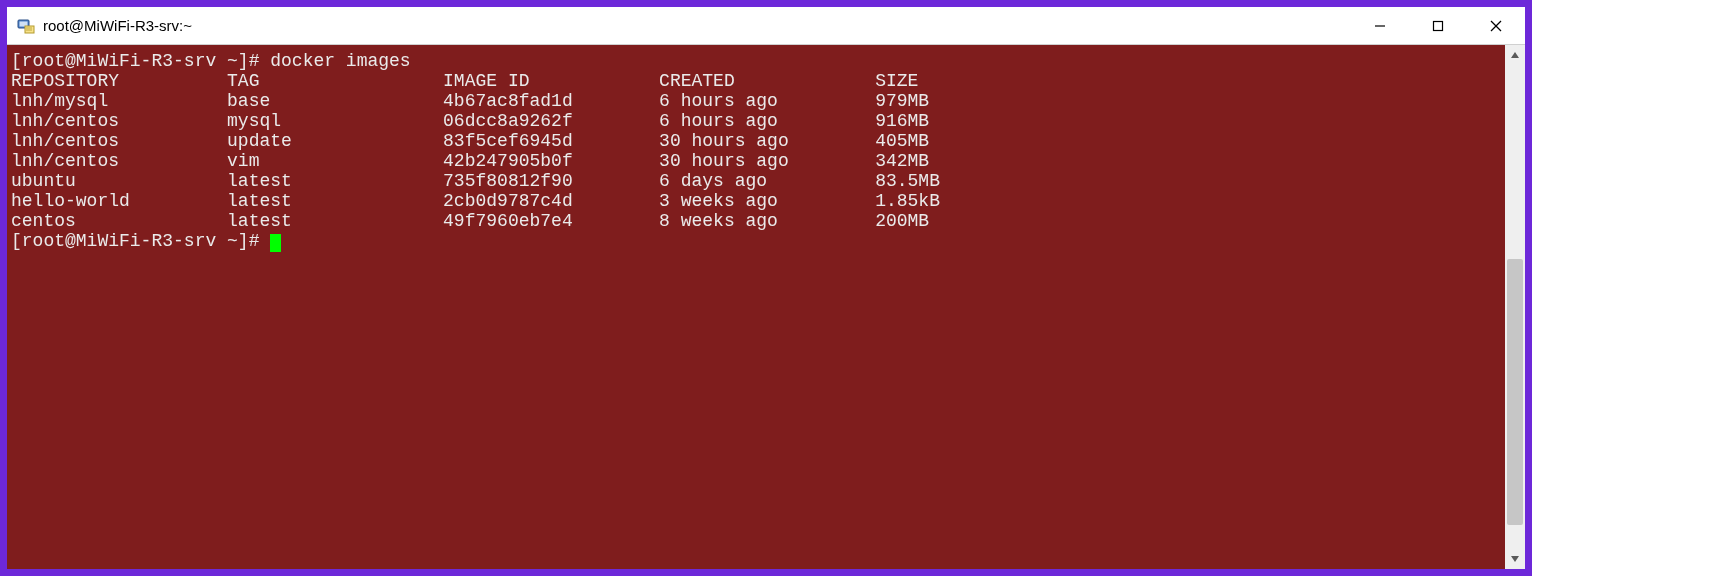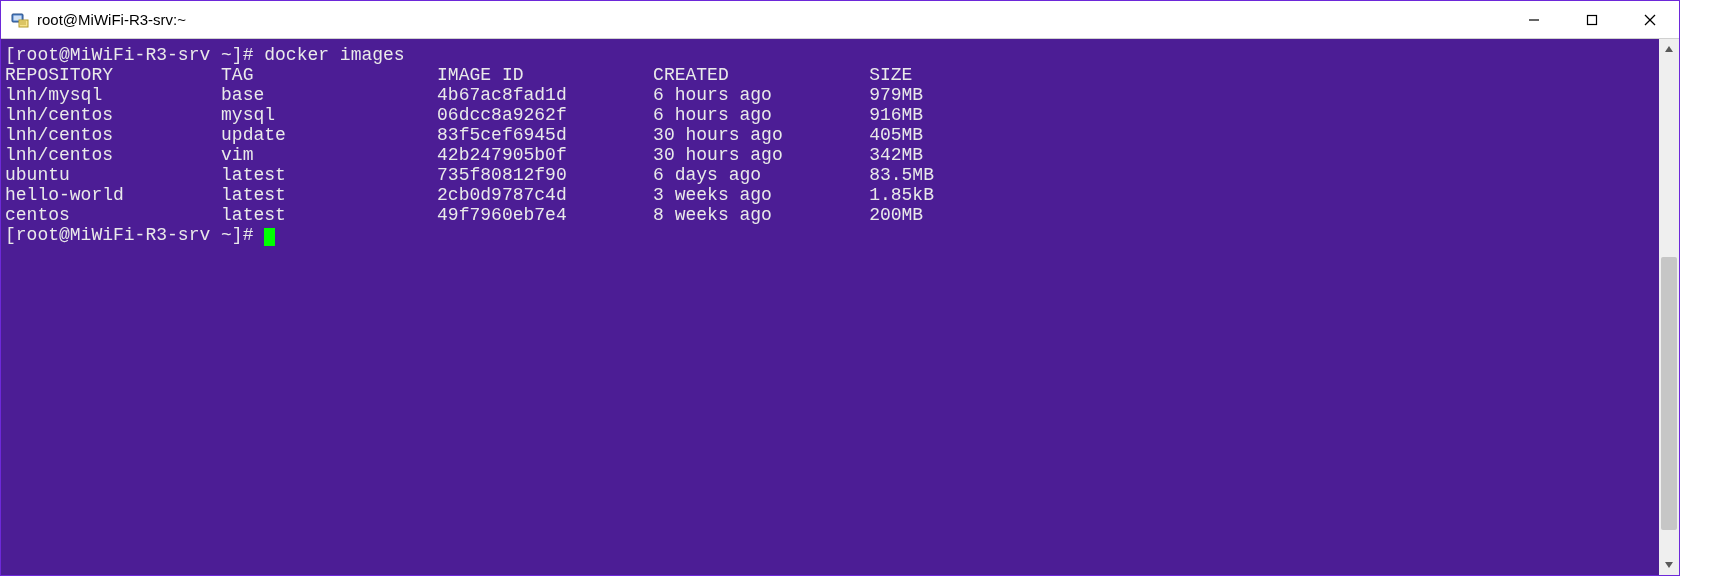--- a/index.html
+++ b/index.html
@@ -1,23 +1,23 @@
 <!DOCTYPE html>
 <html><head>
 <meta charset="utf-8">
 <style>
   html,body{margin:0;padding:0;font-family:"Segoe UI",Arial,sans-serif;background:#fff;}
-  .window{width:1680px;height:576px;border:1px solid #6d28d9;box-sizing:border-box;display:flex;flex-direction:column;overflow:hidden;}
+  .window{width:1532px;height:576px;border:7px solid #6d28d9;box-sizing:border-box;display:flex;flex-direction:column;overflow:hidden;}
   .titlebar{height:38px;background:#fff;display:flex;align-items:center;border-bottom:1px solid #d0d0d0;box-sizing:border-box;position:relative;}
   .titlebar .app-icon{width:22px;height:22px;margin-left:8px;margin-right:6px;display:inline-flex;align-items:center;justify-content:center;}
   .titlebar .title{font-size:15px;color:#000;white-space:nowrap;}
   .win-controls{position:absolute;right:0;top:0;height:100%;display:flex;}
   .win-btn{width:58px;height:100%;display:flex;align-items:center;justify-content:center;cursor:pointer;}
   .win-btn svg{stroke:#000;}
-  .content{flex:1;display:flex;background:#4c1d95;overflow:hidden;gap:48px;}
+  .content{flex:1;display:flex;background:#7f1d1d;overflow:hidden;gap:48px;}
   .term{flex:1;padding:6px 4px 4px 4px;font-family:Consolas,"Courier New",monospace;font-size:18px;line-height:20px;color:#eaeaea;white-space:pre;overflow:hidden;}
   .scrollbar{width:20px;background:#efefef;position:relative;}
   .scroll-arrow{height:20px;display:flex;align-items:center;justify-content:center;background:#efefef;cursor:pointer;}
   .scroll-arrow svg{fill:#5a5a5a;}
   .scroll-track{position:absolute;top:20px;bottom:20px;left:0;right:0;}
   .scroll-thumb{position:absolute;left:2px;right:2px;top:40%;height:55%;background:#c6c6c6;border-radius:2px;}
   .cursor-block{display:inline-block;width:11px;height:18px;background:#00ff00;vertical-align:text-bottom;margin-bottom:-1px;}
   .row{white-space:pre;}
 </style>
 </head>

